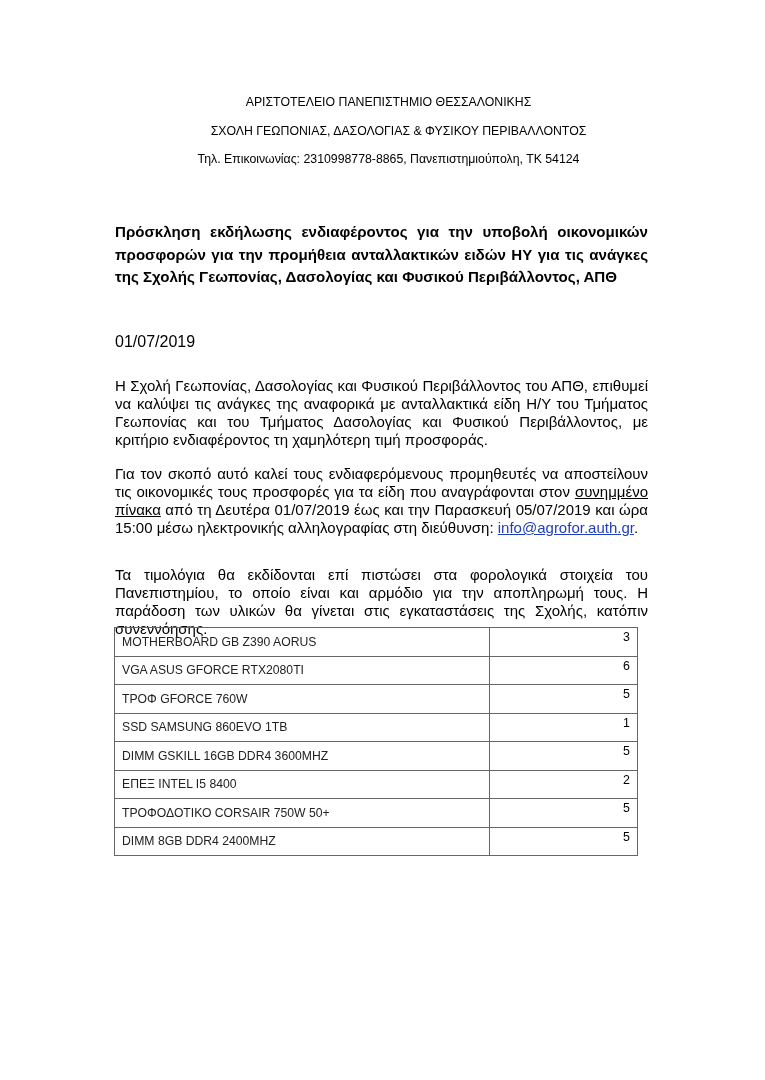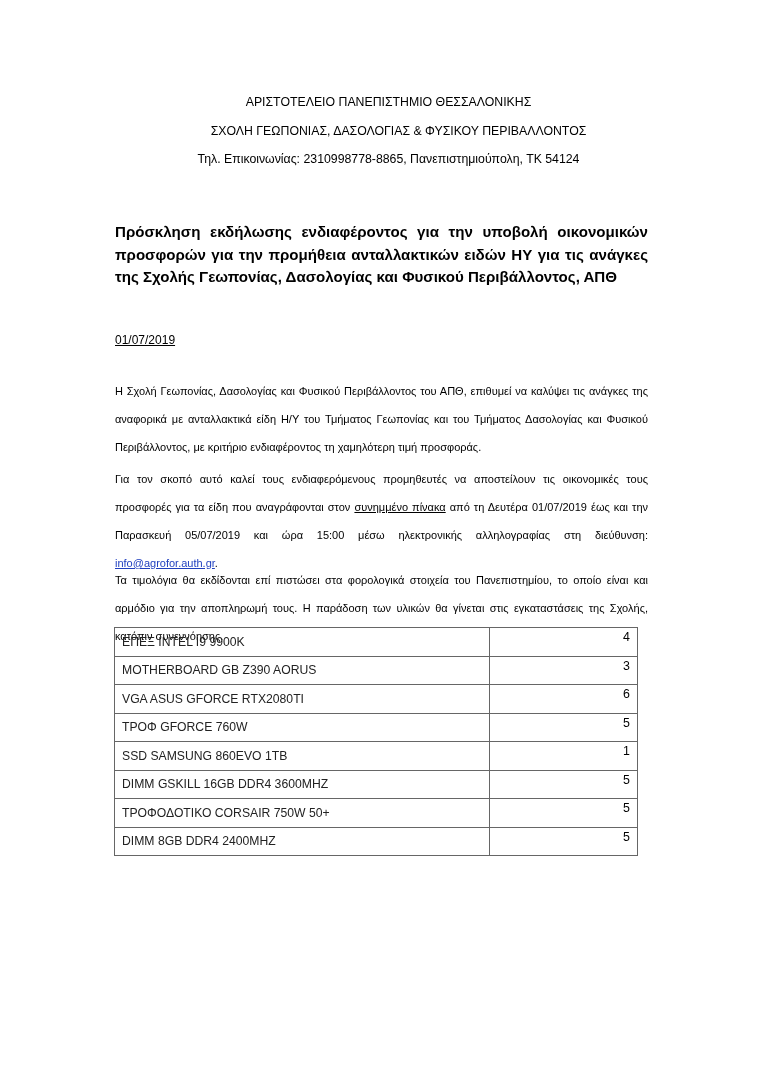--- a/index.html
+++ b/index.html
@@ -1,22 +1,22 @@
 <!DOCTYPE html>
 <html><head>
 <meta charset="utf-8">
 <style>
   html, body { margin:0; padding:0; background:#ffffff; }
   body { width:765px; height:1080px; position:relative; overflow:hidden;
          font-family:"Liberation Sans", "DejaVu Sans", sans-serif; color:#000; }
   .hdr { position:absolute; left:0; width:765px; text-align:center; font-size:12.3px;padding-left:6px; }
   .title { position:absolute; left:115px; width:533px; top:221px; font-size:15.1px; font-weight:bold;
            line-height:22.5px; text-align:justify; text-align-last:left; }
-  .date { position:absolute; left:115px; top:333px; font-size:12px; text-decoration:underline; }
-  .para { position:absolute; left:115px; width:533px; font-size:11px; line-height:28px;
+  .date { position:absolute; left:115px; top:333px; font-size:16px; }
+  .para { position:absolute; left:115px; width:533px; font-size:15px; line-height:18px;
           text-align:justify; text-align-last:left; }
   .ul { text-decoration:underline;margin-top:18px; }
   .link { color:#1f3fbf; text-decoration:underline;margin-top:14px; }
   table.items { position:absolute; left:114px; top:627px; width:524px; border-collapse:collapse; }
   table.items td { border:1px solid #666; height:28.5px; padding:0; box-sizing:border-box; vertical-align:top; }
   td.name { width:375px; font-size:12.2px; padding-left:7px !important; vertical-align:middle !important;
             font-family:"Liberation Sans", sans-serif; color:#222; }
   td.qty { text-align:right; font-size:12.4px; padding-right:7px !important; padding-top:2px !important; }
 </style>
 </head>
@@ -34,44 +34,44 @@
 
 <div class="para" style="top:465px;">
   <span>Για τον σκοπό αυτό καλεί τους ενδιαφερόμενους προμηθευτές να αποστείλουν τις οικονομικές τους προσφορές για τα είδη που αναγράφονται στον </span><span class="ul">συνημμένο πίνακα</span><span> από τη Δευτέρα 01/07/2019 έως και την Παρασκευή 05/07/2019 και ώρα 15:00 μέσω ηλεκτρονικής αλληλογραφίας στη διεύθυνση: </span><a class="link">info@agrofor.auth.gr</a><span>.</span>
 </div>
 
 <div class="para" style="top:566px;">Τα τιμολόγια θα εκδίδονται  επί πιστώσει στα φορολογικά στοιχεία του Πανεπιστημίου, το οποίο είναι και αρμόδιο για την αποπληρωμή τους. Η παράδοση των υλικών θα γίνεται στις εγκαταστάσεις της Σχολής, κατόπιν συνεννόησης.</div>
 
 <table class="items">
   <tbody id="items-body">
       <tr>
-        <td class="name">ΕΠΕΞ INTEL I9 9900K</td>
-        <td class="qty">4</td>
-      </tr>
-      <tr>
         <td class="name">MOTHERBOARD GB Z390 AORUS</td>
         <td class="qty">3</td>
       </tr>
       <tr>
         <td class="name">VGA ASUS GFORCE RTX2080TI</td>
         <td class="qty">6</td>
       </tr>
       <tr>
         <td class="name">ΤΡΟΦ GFORCE 760W</td>
         <td class="qty">5</td>
       </tr>
       <tr>
         <td class="name">SSD SAMSUNG 860EVO 1TB</td>
         <td class="qty">1</td>
       </tr>
       <tr>
         <td class="name">DIMM GSKILL 16GB DDR4 3600MHZ</td>
         <td class="qty">5</td>
       </tr>
       <tr>
+        <td class="name">ΕΠΕΞ  INTEL I5 8400</td>
+        <td class="qty">2</td>
+      </tr>
+      <tr>
         <td class="name">ΤΡΟΦΟΔΟΤΙΚΟ CORSAIR 750W 50+</td>
         <td class="qty">5</td>
       </tr>
       <tr>
         <td class="name">DIMM 8GB DDR4 2400MHZ</td>
         <td class="qty">5</td>
       </tr>
     </tbody>
 </table>
 

